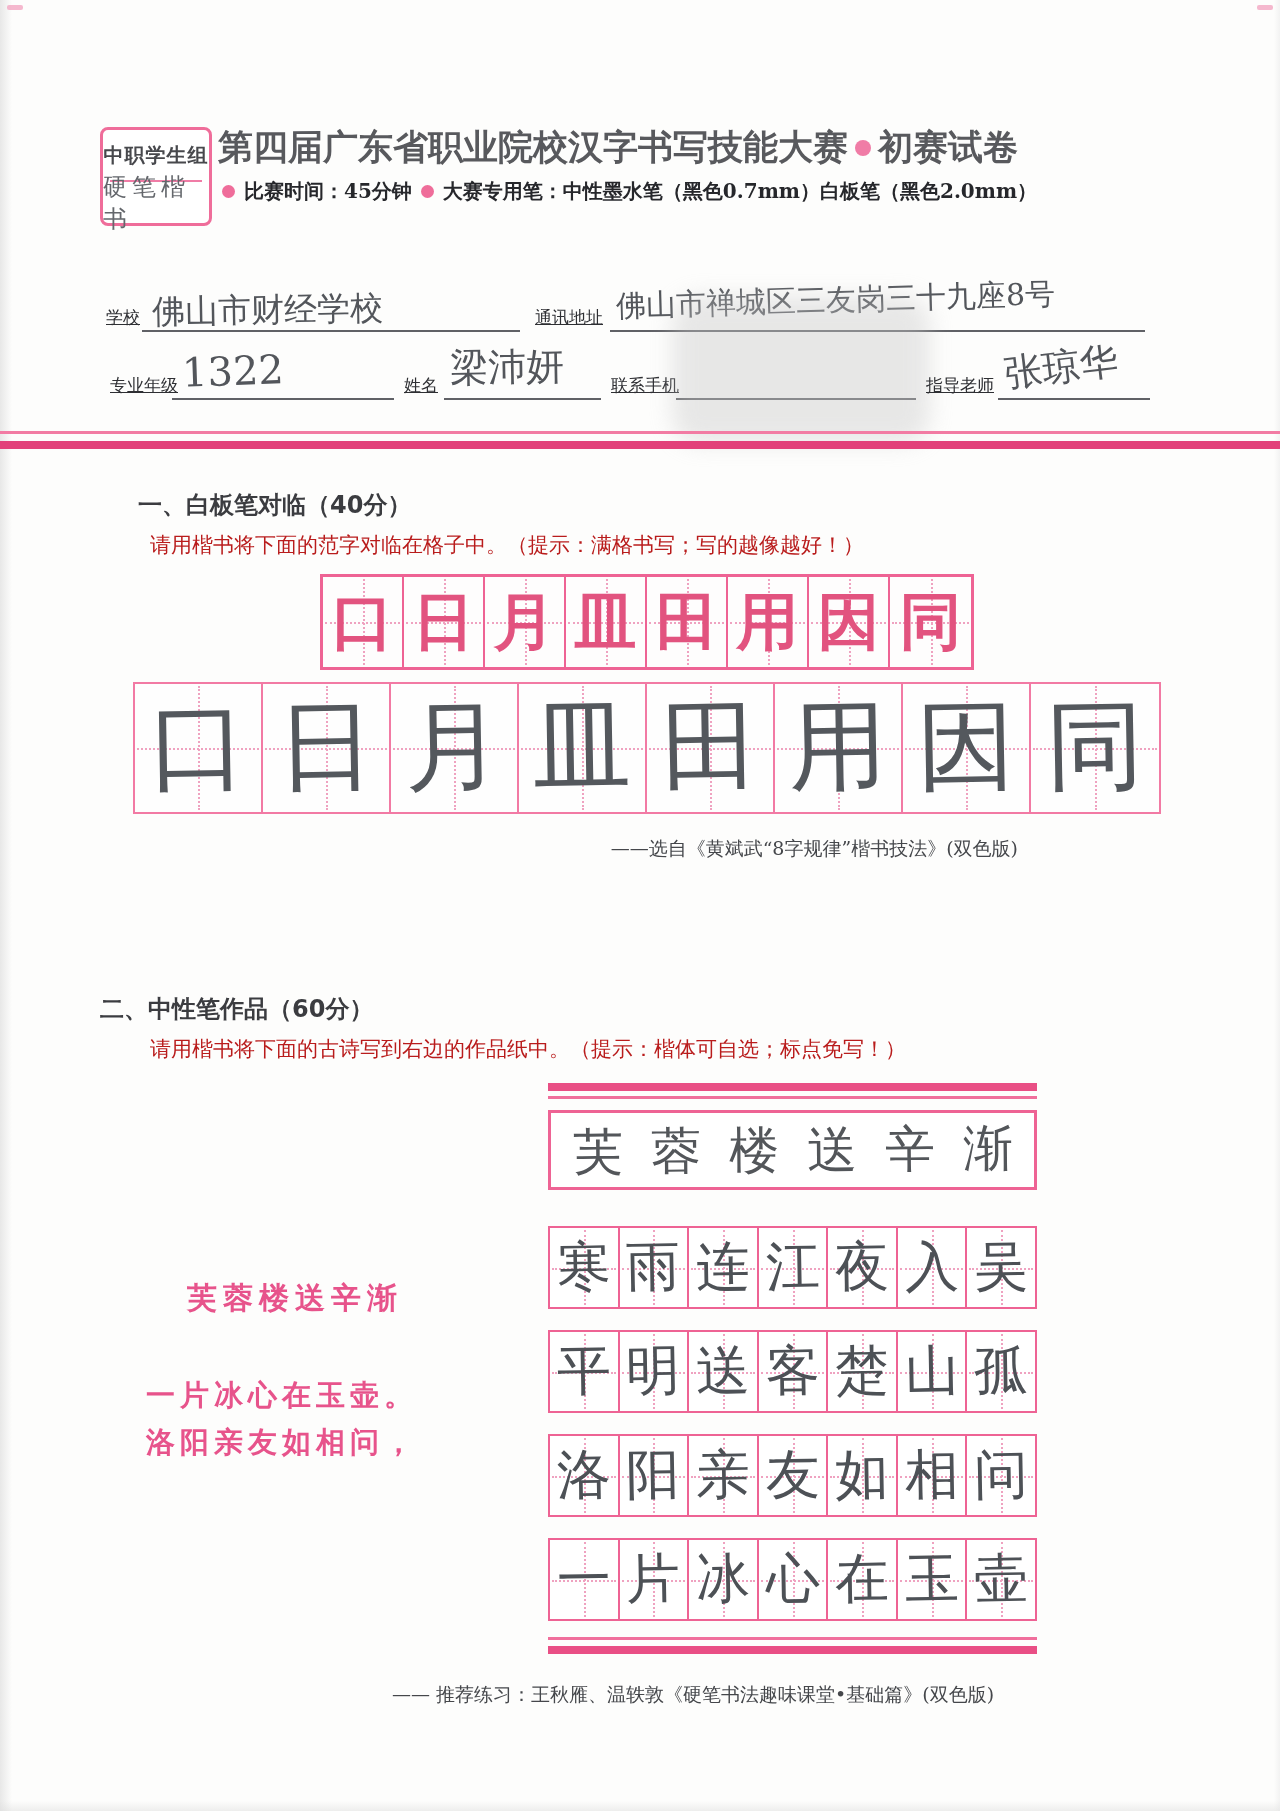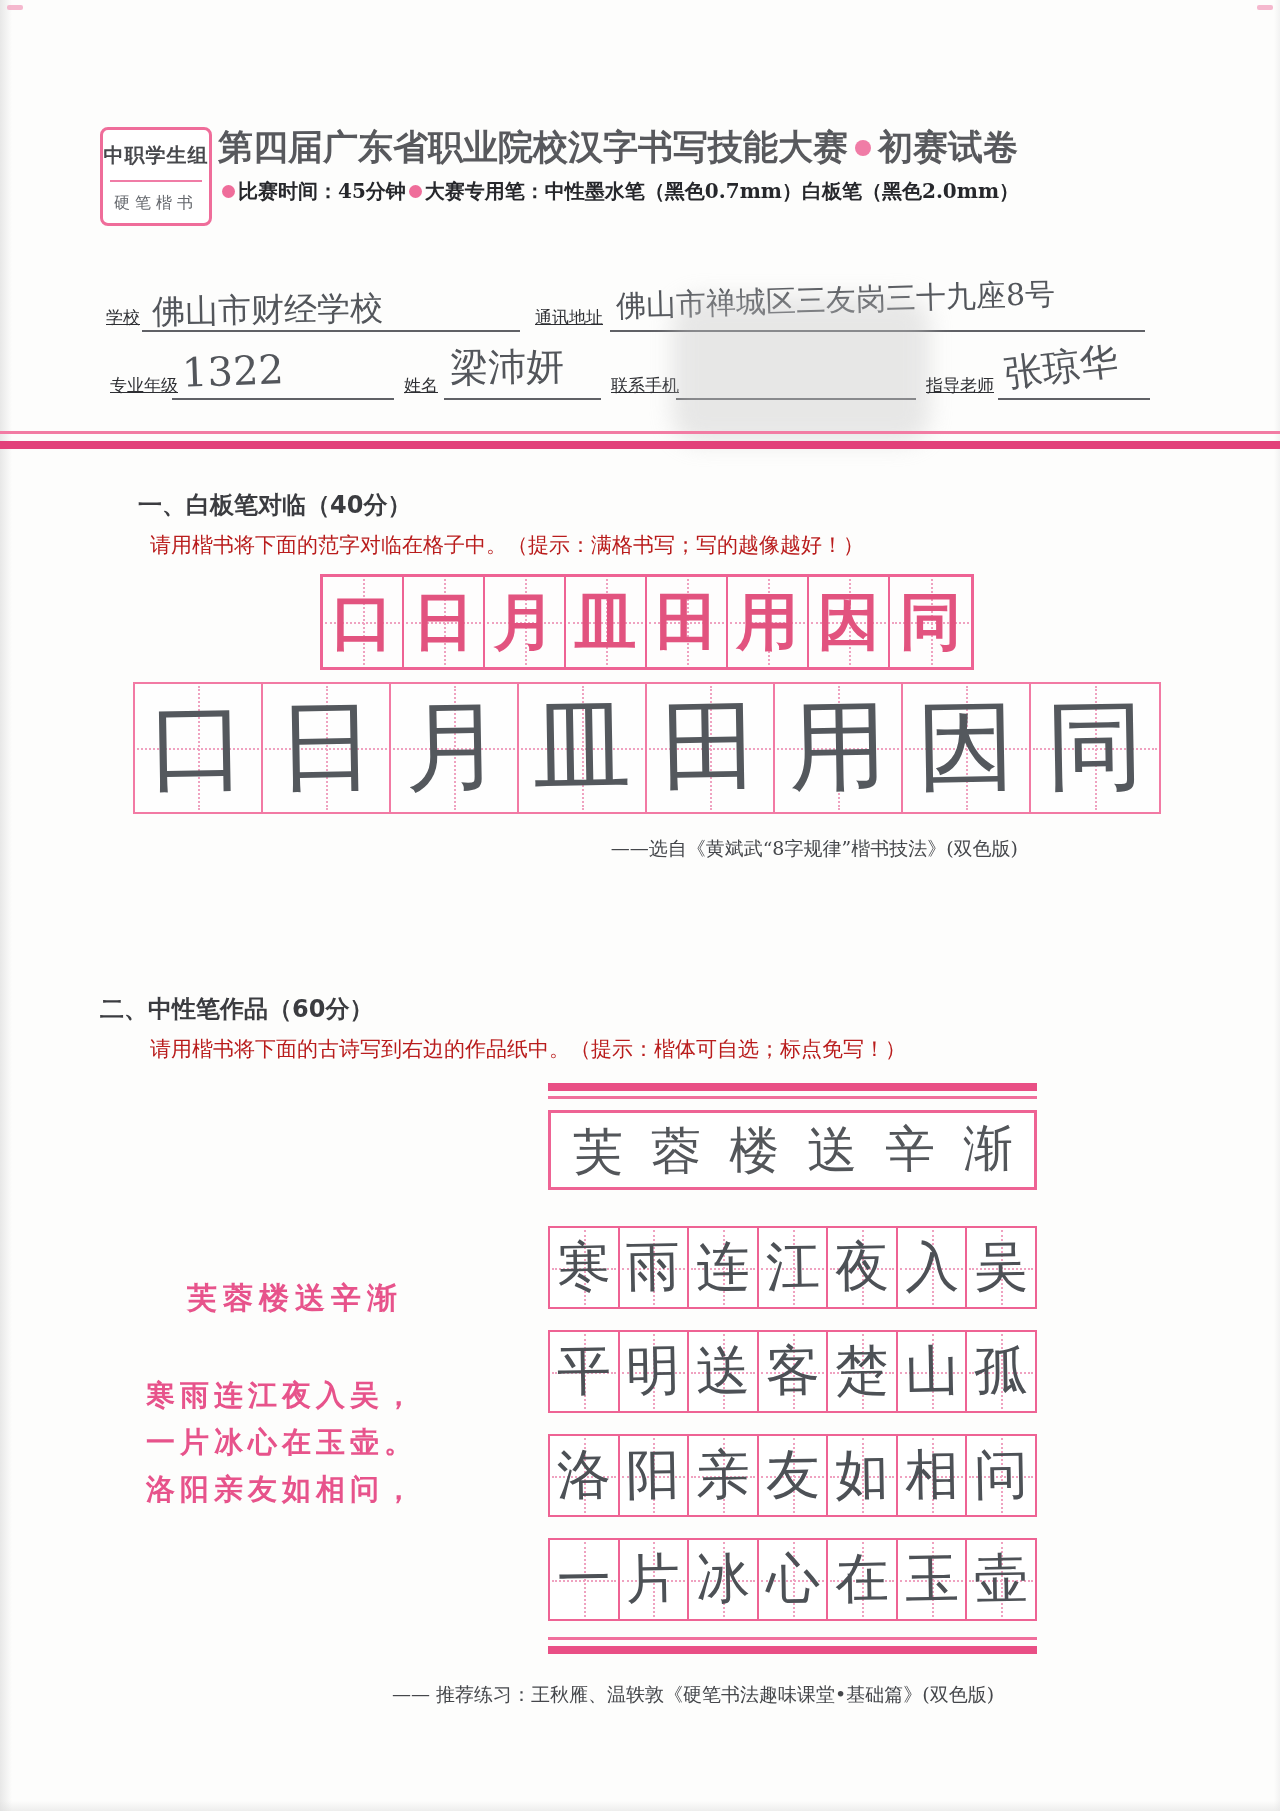--- a/index.html
+++ b/index.html
@@ -19,26 +19,26 @@
   .crop-mark{position:absolute;height:5px;width:16px;background:#f2a6c2;border-radius:2px;opacity:.8;}
 
   
   .badge{position:absolute;left:100px;top:127px;width:112px;height:99px;
     border:3px solid #ef6d9a;border-radius:8px;background:#fff;box-sizing:border-box;}
   .badge-top{height:50px;display:flex;align-items:center;justify-content:center;
     font-size:20px;font-weight:bold;color:#47484c;letter-spacing:1px;}
   .badge-divider{margin:0 7px;border-top:2px solid #f07ca6;}
   .badge-bottom{height:42px;display:flex;align-items:center;justify-content:center;
     font-family:"DejaVu Serif","Liberation Serif",serif;
-    font-size:16px;color:#64676c;letter-spacing:5px;}
+    font-size:24px;color:#64676c;letter-spacing:5px;}
 
   .title-row{position:absolute;left:218px;top:124px;display:flex;align-items:center;gap:7px;}
   .title-main,.title-suffix{font-size:35px;font-weight:bold;color:#58595d;letter-spacing:0px;white-space:nowrap;}
   .dot{width:16px;height:16px;border-radius:50%;background:#f07ca6;flex:0 0 auto;}
-  .info-row{position:absolute;left:222px;top:178px;display:flex;align-items:center;gap:3px;}
+  .info-row{position:absolute;left:222px;top:178px;display:flex;align-items:center;gap:9px;}
   .info-text{font-family:"DejaVu Serif","Liberation Serif",serif;font-weight:600;
     font-size:20px;color:#26272b;white-space:nowrap;}
   .dot-sm{width:13px;height:13px;border-radius:50%;background:#ef6d9a;flex:0 0 auto;}
 
   
   .form-label{position:absolute;font-size:17px;color:#2e2f33;white-space:nowrap;text-decoration:underline;}
   .underline{position:absolute;border-bottom:2px solid #606166;}
   .hand{position:absolute;font-family:"DejaVu Serif","Liberation Serif",serif;
     color:#53565b;white-space:nowrap;}
   .blur-blob{position:absolute;background:#c7c7c7;opacity:.4;filter:blur(11px);border-radius:28px;}
@@ -210,21 +210,20 @@
       </div>
     </div>
 
   <div class="attribution" style="left:520px;top:836px;width:498px;text-align:right;">——选自《黄斌武“8字规律”楷书技法》(双色版)</div>
 
   <div class="section-heading" style="left:100px;top:993px;">二、中性笔作品（60分）</div>
   <div class="instruction" style="left:150px;top:1035px;">请用楷书将下面的古诗写到右边的作品纸中。（提示：楷体可自选；标点免写！）</div>
 
   <div class="poem-title">芙蓉楼送辛渐</div>
   <div class="poem-lines">
-      <div class="poem-line">寒雨连江夜入吴，</div>
       <div class="poem-line">一片冰心在玉壶。</div>
       <div class="poem-line">洛阳亲友如相问，</div>
     </div>
 
   <div class="bar thick" style="top:1083px;"></div>
   <div class="bar thin" style="top:1096px;"></div>
 
   <div class="work-title-box">
     <span class="work-title">芙蓉楼送辛渐</span>
   </div>

